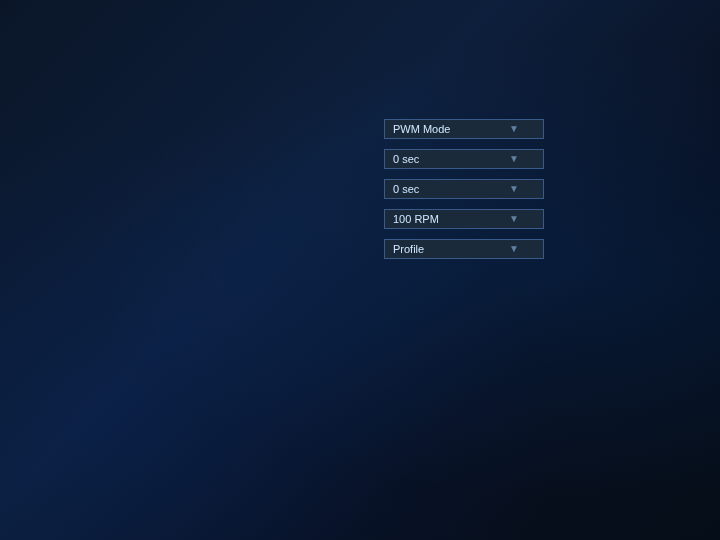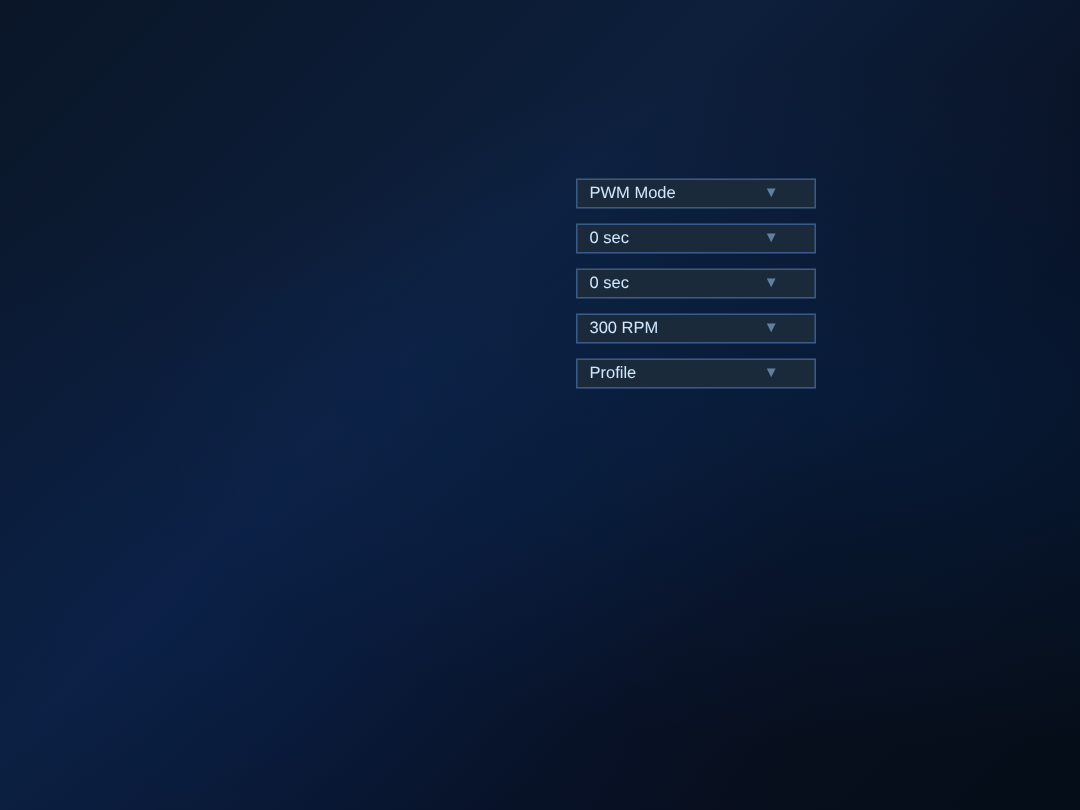--- a/index.html
+++ b/index.html
@@ -410,21 +410,21 @@
               <span>0 sec</span>
               <span class="dropdown-arrow">▼</span>
             </div>
           </div>
         </div>
 
         <div class="setting-row">
           <span class="setting-label">CPU Fan Speed Lower Limit</span>
           <div class="setting-value">
             <div class="dropdown-control">
-              <span>300 RPM</span>
+              <span>100 RPM</span>
               <span class="dropdown-arrow">▼</span>
             </div>
           </div>
         </div>
 
         <div class="setting-row active-row">
           <span class="setting-label">CPU Fan Profile</span>
           <div class="setting-value">
             <div class="dropdown-control">
               <span>Profile</span>

